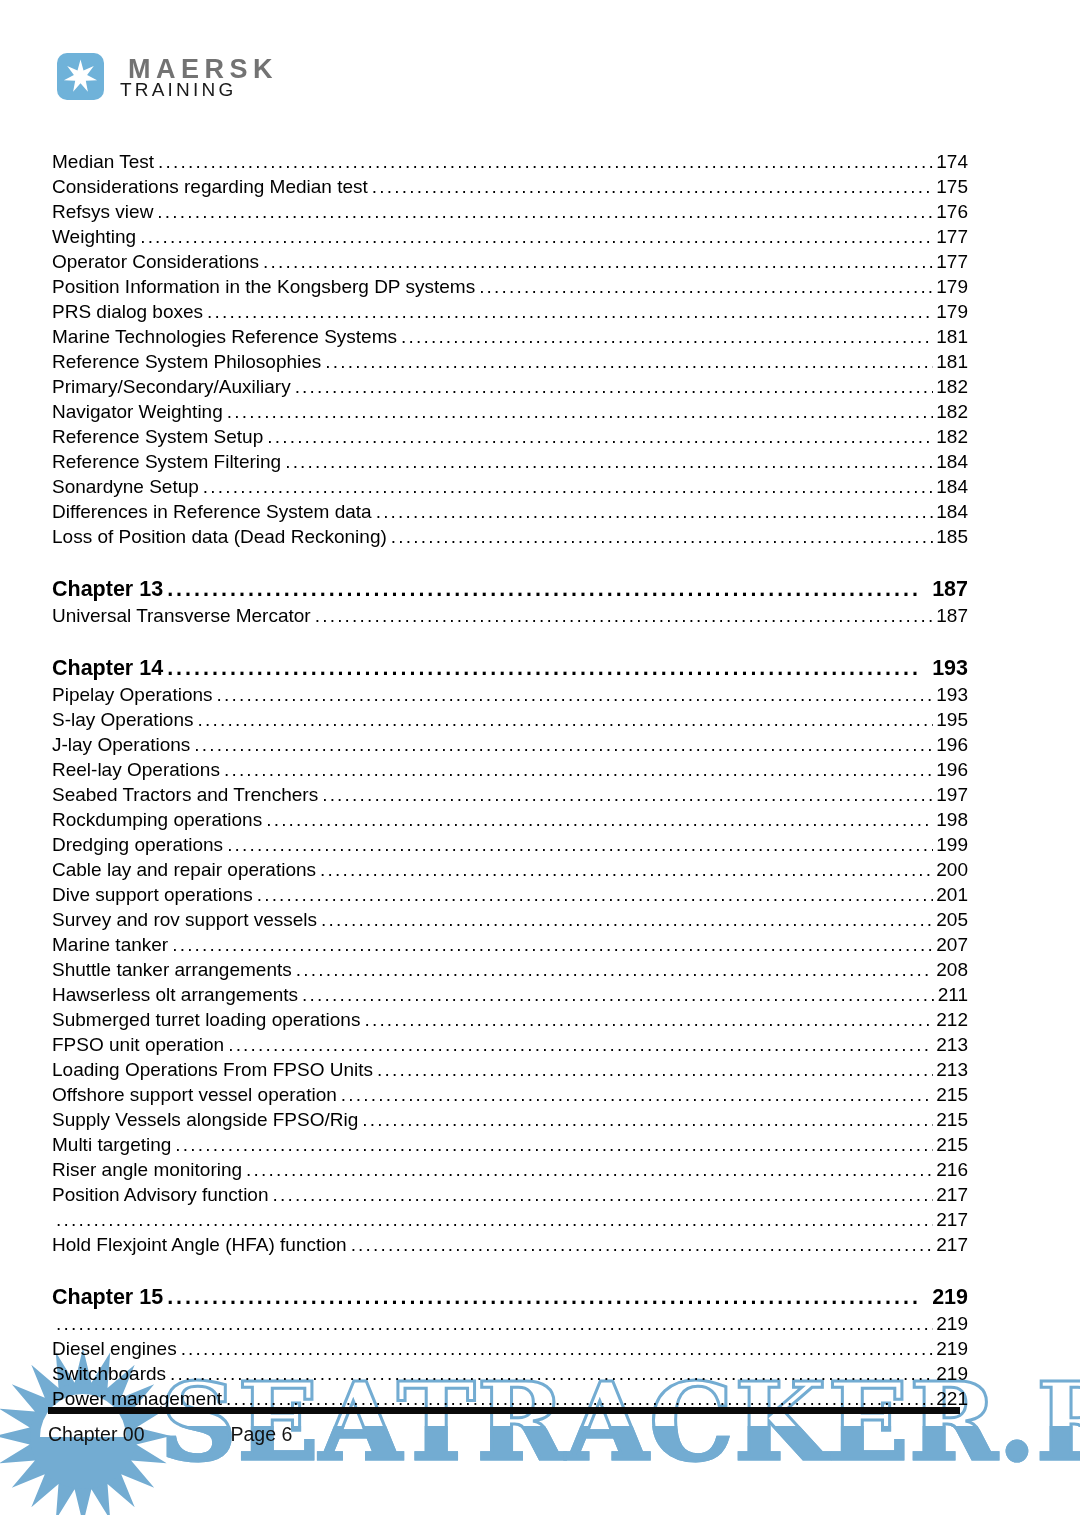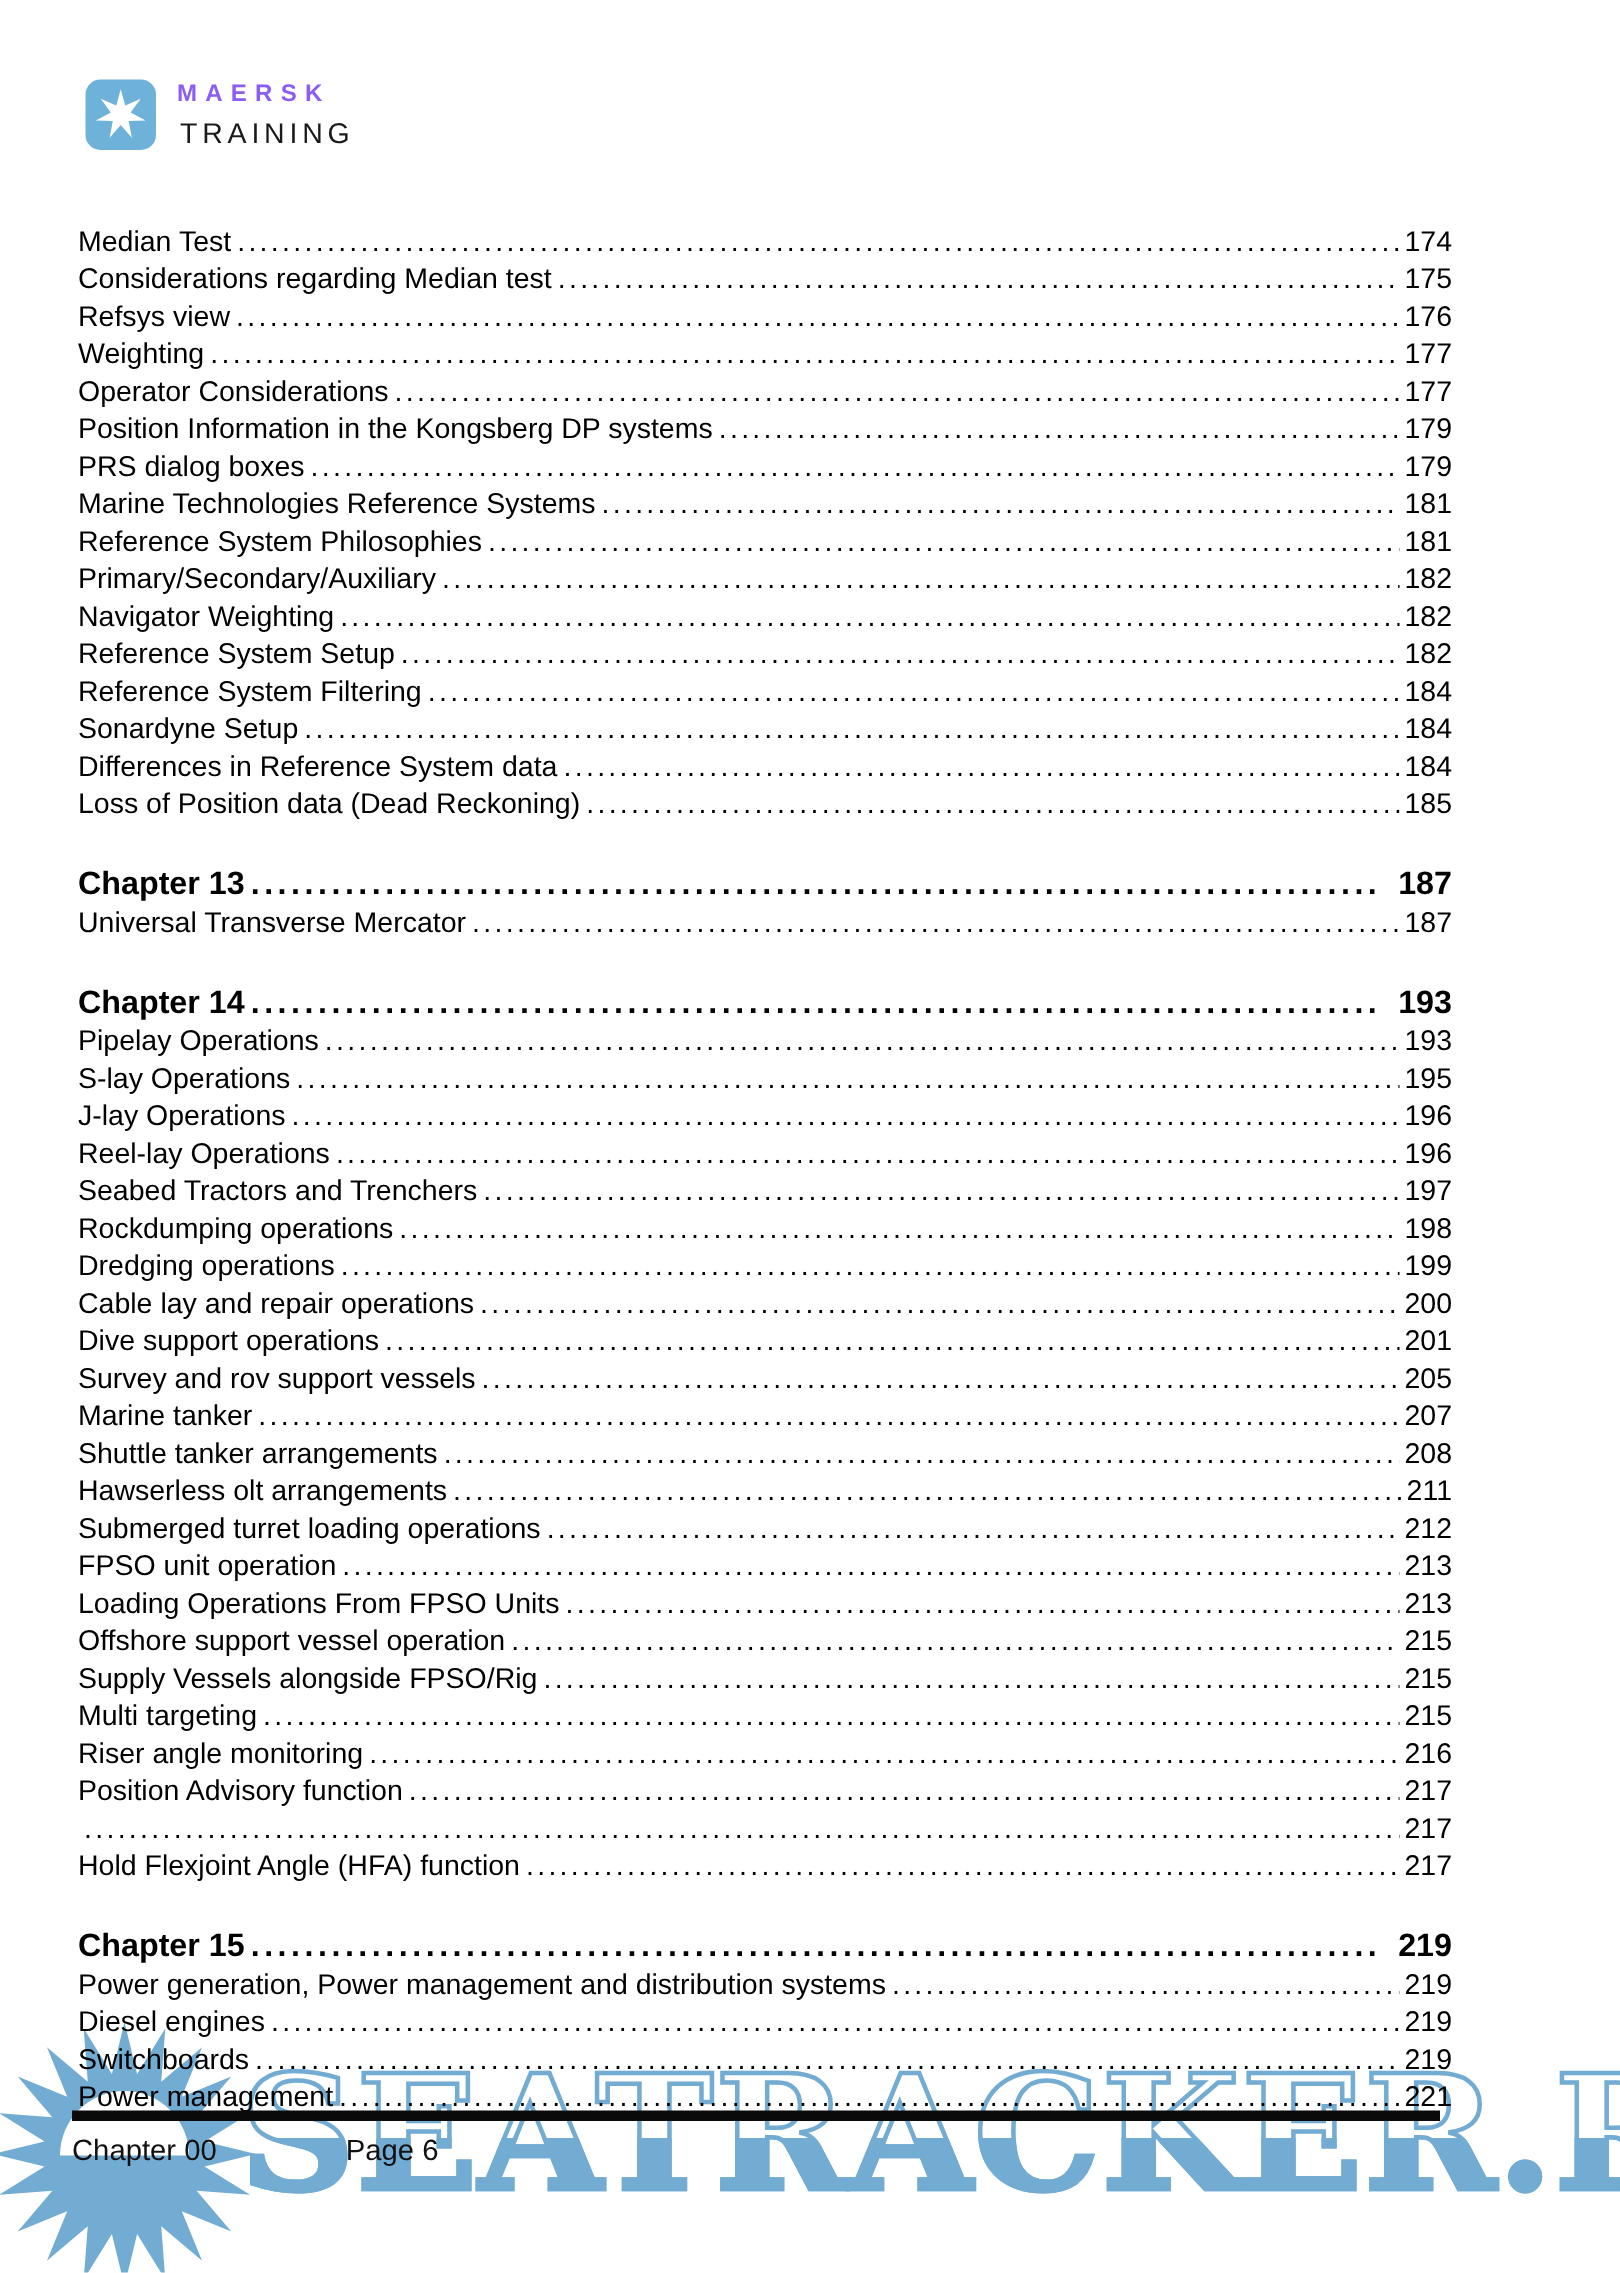--- a/index.html
+++ b/index.html
@@ -15,24 +15,24 @@
   
   .logo { position: absolute; left: 57px; top: 52px; }
   .logo-square {
     position: absolute; left: 0; top: 1px;
     width: 47px; height: 47px;
     border-radius: 10px;
     background: #6fb2d9;
   }
   .logo-square svg { position: absolute; left: 0; top: 0; }
   .logo-brand {
-    position: absolute; left: 61px; top: 2px;
-    font-size: 16px; font-weight: 800;
+    position: absolute; left: 71px; top: 2px;
+    font-size: 27px; font-weight: 800;
     letter-spacing: 5.5px;
-    color: #8b5cf6;
+    color: #737373;
     white-space: nowrap;
   }
   .logo-sub {
     position: absolute; left: 63px; top: 27px;
     font-size: 19px; font-weight: 400;
     letter-spacing: 3.2px;
     color: #1a1a1a;
     white-space: nowrap;
   }
 
@@ -341,21 +341,20 @@
     <span class="label">Hold Flexjoint Angle (HFA) function</span>
     <span class="leader">............................................................................................................................................................................................................................</span>
     <span class="page">217</span>
   </div>
     <div class="toc-row chapter">
     <span class="label">Chapter 15</span>
     <span class="leader">............................................................................................................................................................................................................................</span>
     <span class="page">219</span>
   </div>
     <div class="toc-row entry">
-    <span class="label">Power generation, Power management and distribution systems</span>
     <span class="leader">............................................................................................................................................................................................................................</span>
     <span class="page">219</span>
   </div>
     <div class="toc-row entry">
     <span class="label">Diesel engines</span>
     <span class="leader">............................................................................................................................................................................................................................</span>
     <span class="page">219</span>
   </div>
     <div class="toc-row entry">
     <span class="label">Switchboards</span>

